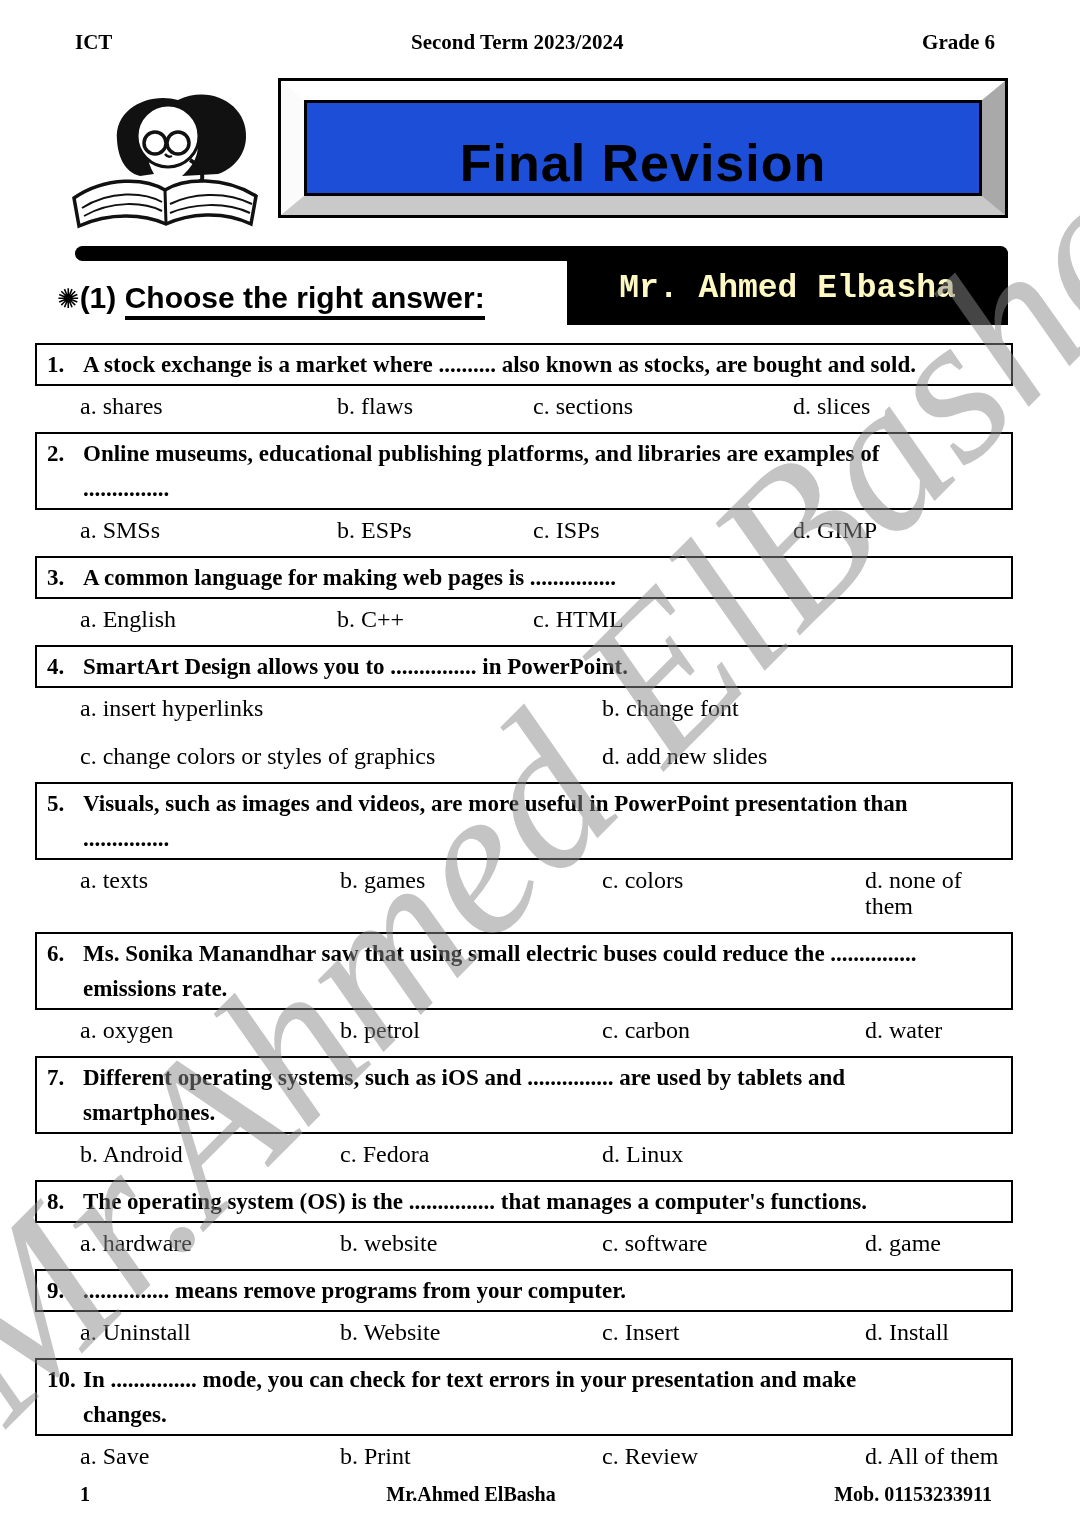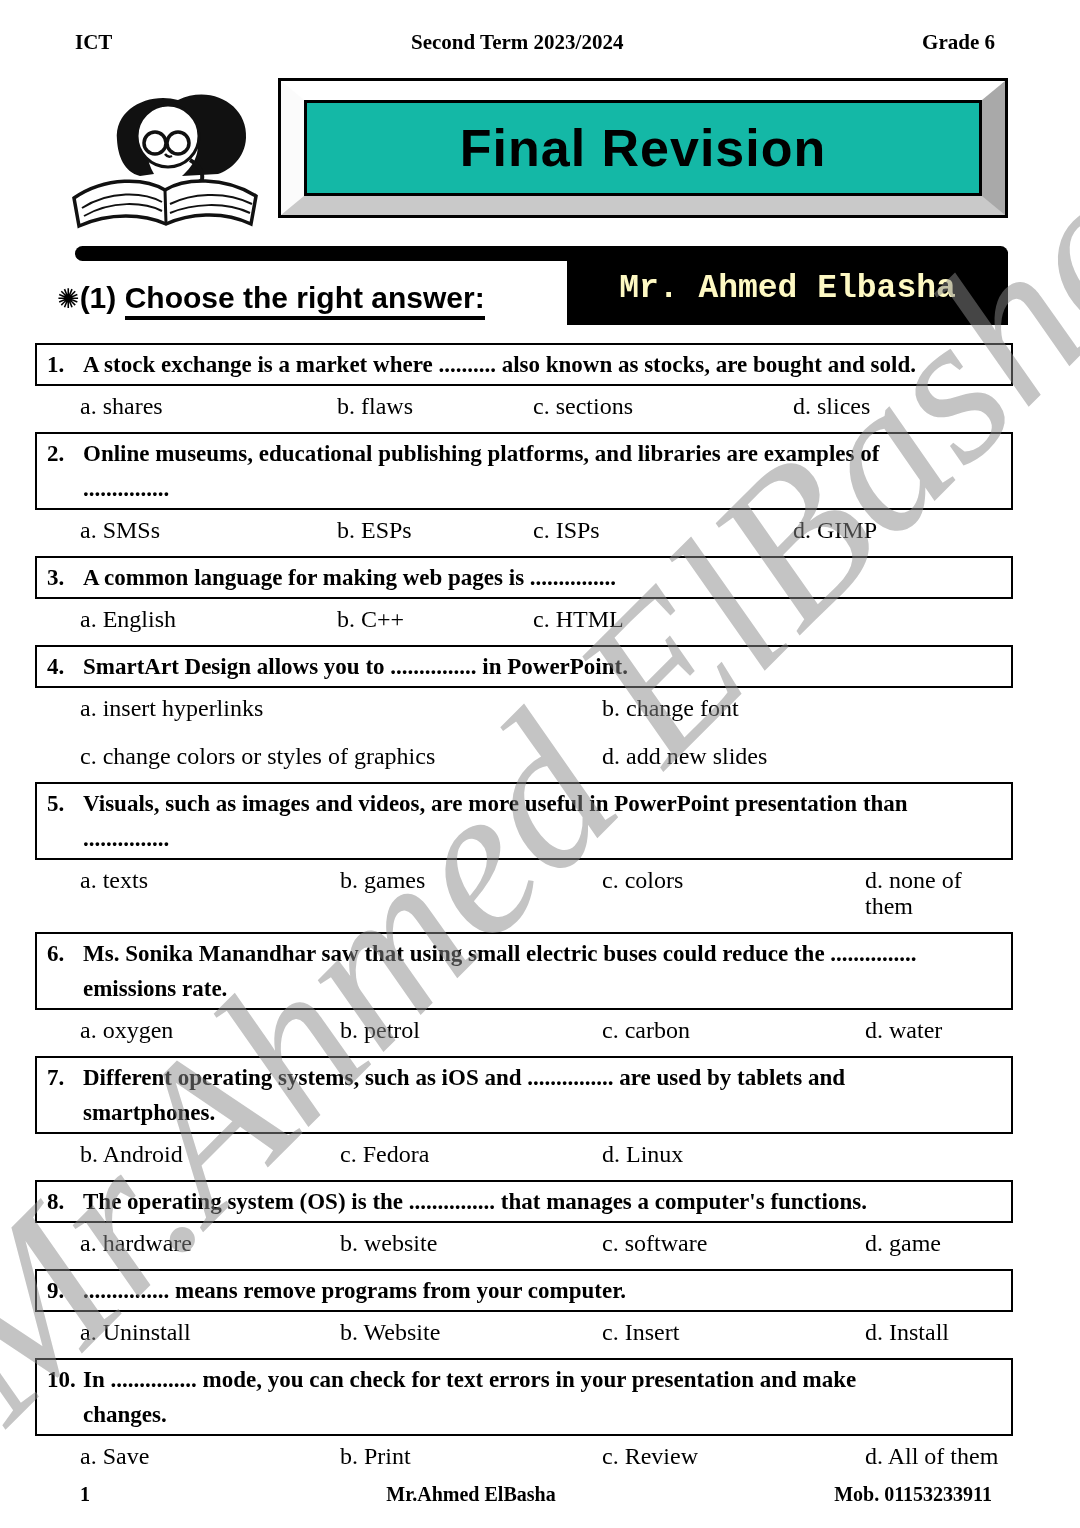--- a/index.html
+++ b/index.html
@@ -21,22 +21,22 @@
   .fr-outer {
     position:absolute; left:278px; top:78px; width:730px; height:140px;
     border:3px solid #000; background:#fff;
   }
   .fr-bevel {
     position:absolute; inset:0;
     border-style:solid; border-width:19px 23px 19px 23px;
     border-color:#ffffff #a9a9a9 #c9c9c9 #fbfbfb;
   }
   .fr-inner {
-    position:absolute; inset:19px 23px; border:3px solid #000; background:#14b8a6;
-    display:flex; align-items:center; justify-content:center;
+    position:absolute; inset:19px 23px; border:3px solid #000; background:#1d4ed8;
+    display:flex; align-items:flex-end; justify-content:center;
   }
   .fr-title {
     font-family:"Liberation Sans", sans-serif; font-weight:900;
     font-size:52px; letter-spacing:1px;
   }
   
   .black-bar {
     position:absolute; left:75px; top:246px; width:933px; height:15px;
     background:#000; border-radius:8px;
   }

